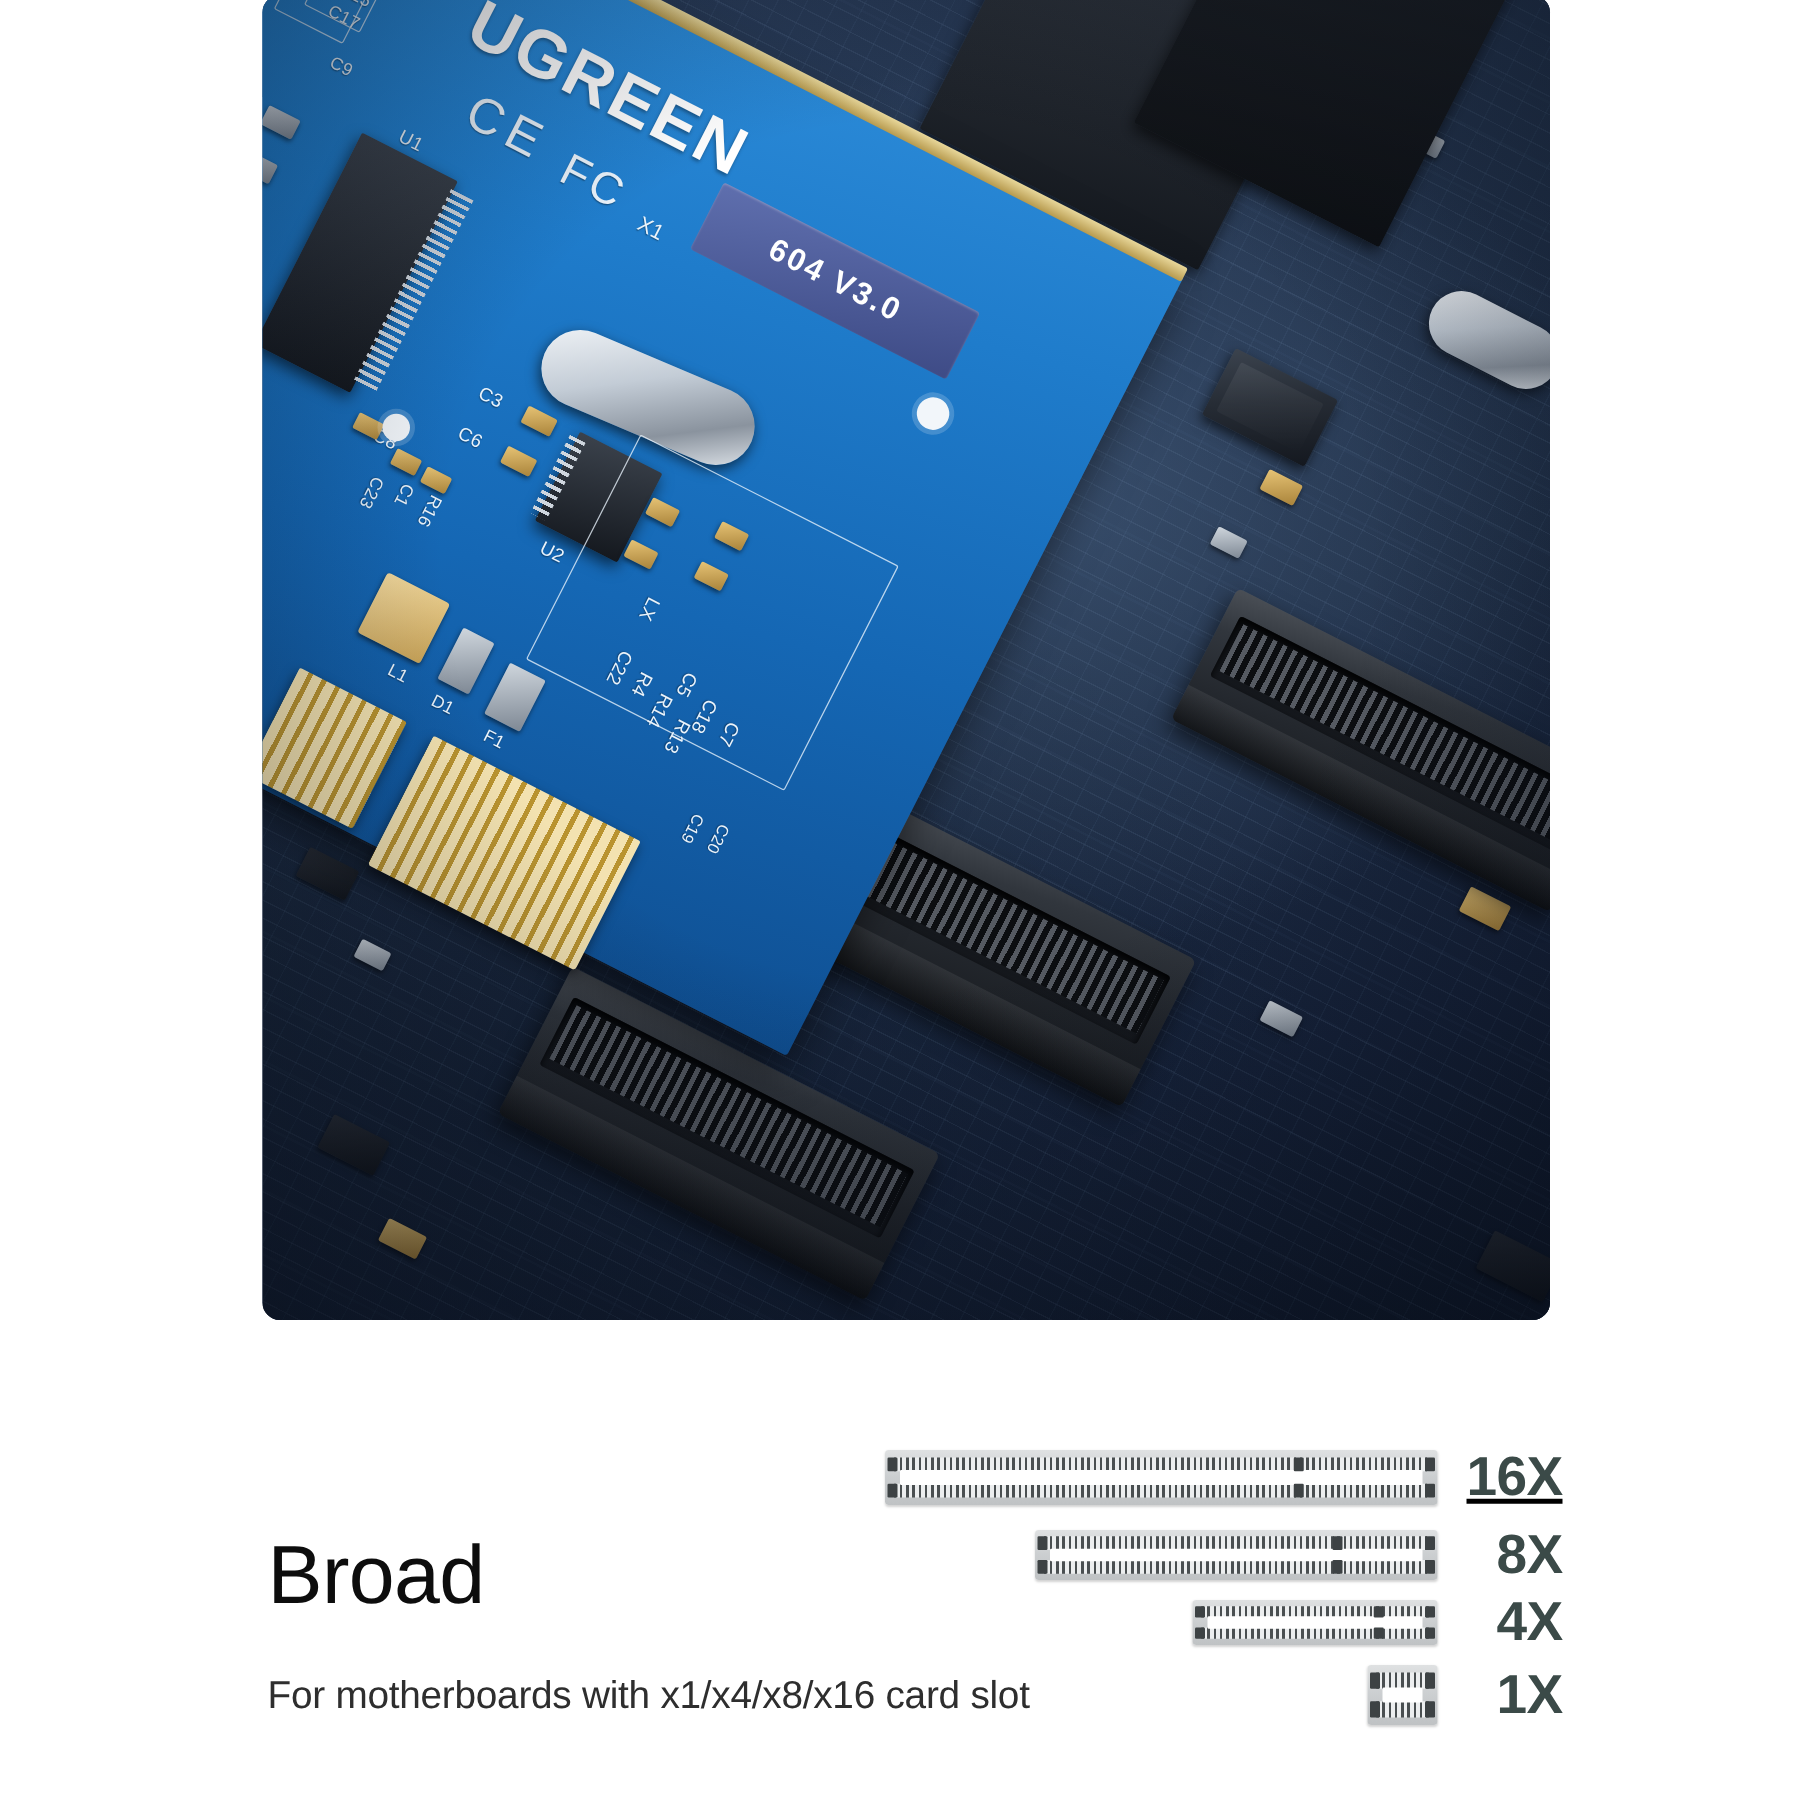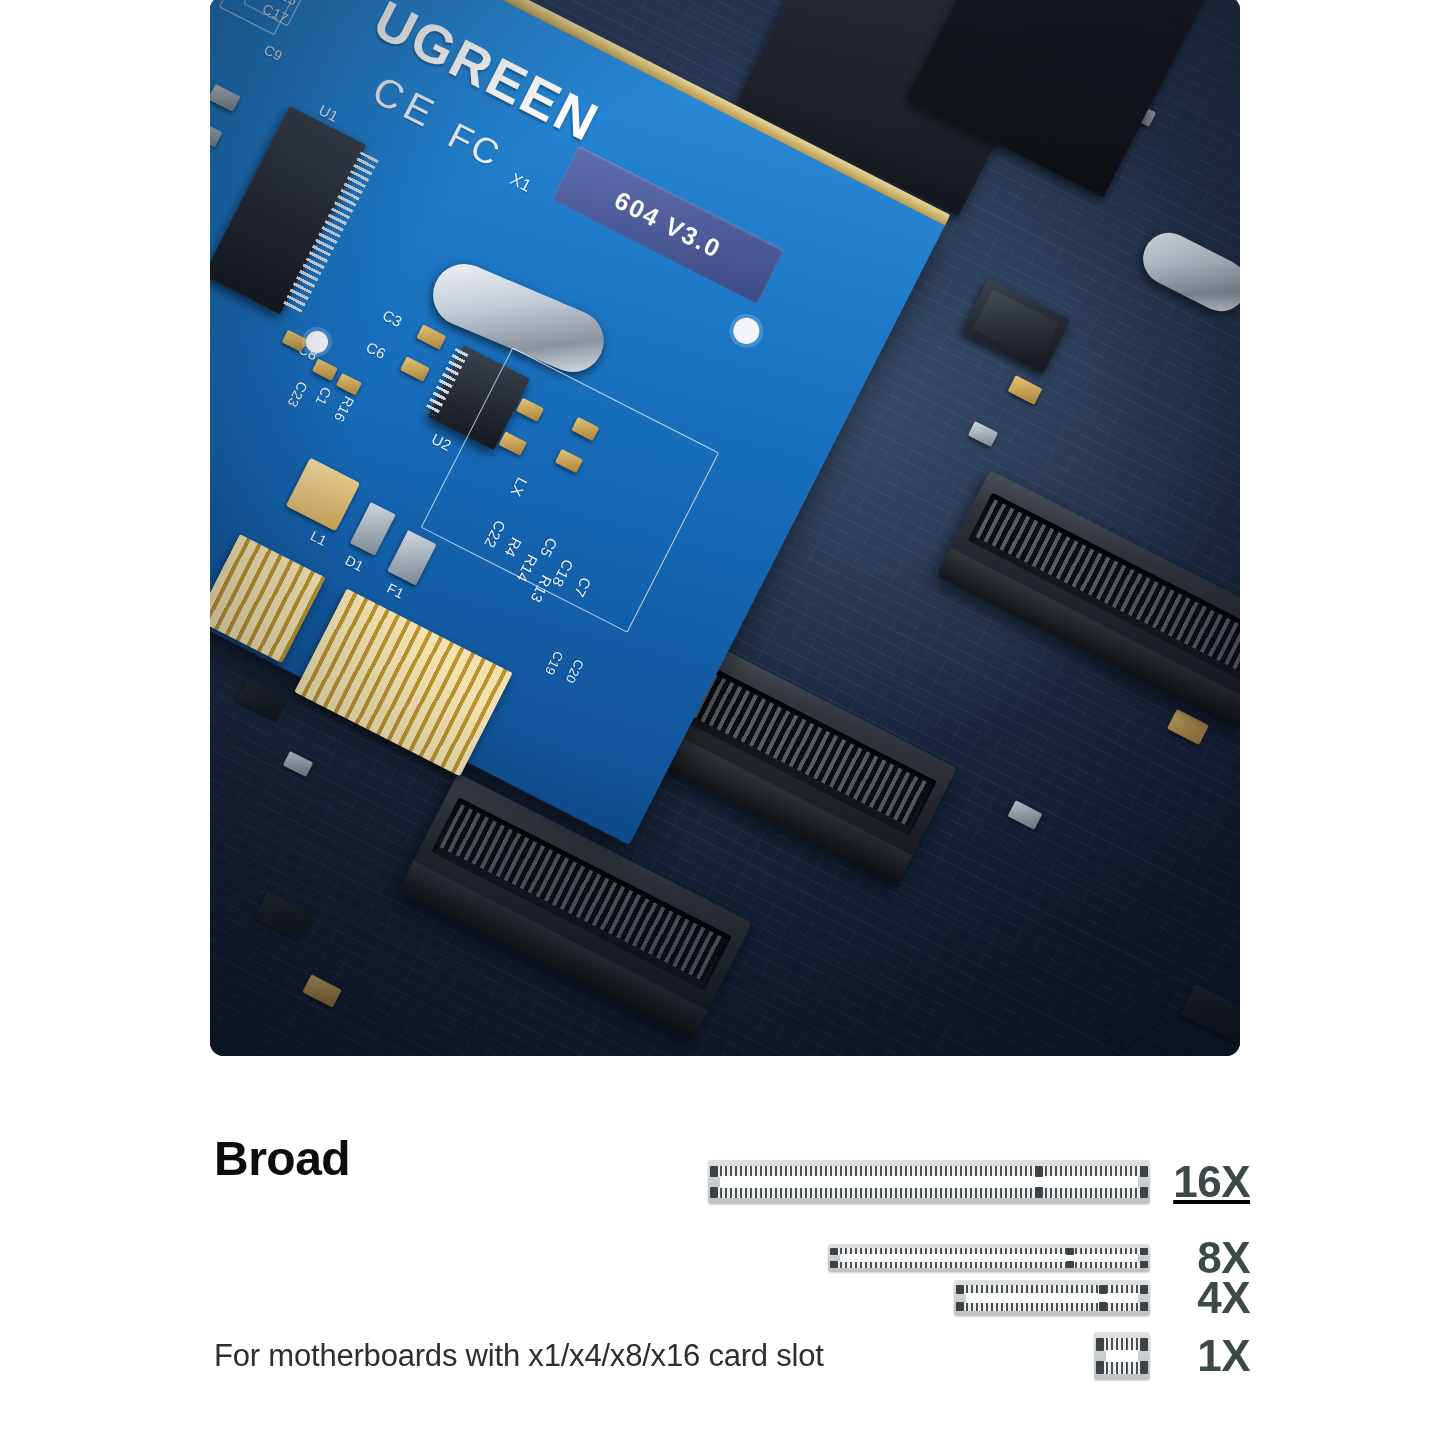--- a/index.html
+++ b/index.html
@@ -76,22 +76,22 @@
        background:linear-gradient(100deg,#9aa3ad 0%,#6f7882 38%,#4c545d 70%,#2e343b 100%);
        box-shadow:0 6px 16px rgba(0,0,0,.5);}
   .mounthole{position:absolute;border-radius:50%;background:#f2f6fa;
        box-shadow:0 0 0 4px rgba(255,255,255,.18);}
   .blkblock{position:absolute;border-radius:2px;
        background:linear-gradient(165deg,#3b424c,#14181e);box-shadow:0 5px 12px rgba(0,0,0,.6);}
   .pins{position:absolute;
        background:repeating-linear-gradient(180deg,#cfd6de 0 3px,rgba(0,0,0,0) 3px 7px);}
 
   
-  .headline{position:absolute;left:214px;top:1132px;width:640px;
-       font-size:48px;font-weight:700;line-height:1.13;color:#0d0d0d;letter-spacing:-.5px;}
+  .headline{position:absolute;left:214px;top:1222px;width:640px;
+       font-size:66px;font-weight:400;line-height:1.13;color:#0d0d0d;letter-spacing:-.5px;}
   .subtitle{position:absolute;left:214px;top:1338px;width:760px;
        font-size:31px;color:#2e2e2e;letter-spacing:-.2px;white-space:nowrap;}
 
   
   .slots{position:absolute;left:690px;top:1150px;width:560px;height:260px;}
   .slotrow{position:absolute;right:0;display:flex;align-items:center;justify-content:flex-end;}
   .slotlabel{width:100px;text-align:right;font-size:44px;font-weight:700;color:#3b4a48;
        letter-spacing:-.5px;line-height:1;}
   .slotgfx{position:relative;height:100%;
        background:linear-gradient(180deg,#dfe1e2 0%,#cbced0 50%,#bfc2c4 100%);
@@ -258,21 +258,21 @@
         <div class="channel"></div>
         <div class="blk t" style="left: 2px;"></div>
         <div class="blk b" style="left: 2px;"></div>
         <div class="blk t" style="left: 432px;"></div>
         <div class="blk b" style="left: 432px;"></div>
         <div class="blk t" style="left: 327px;"></div>
         <div class="blk b" style="left: 327px;"></div>
       </div>
       <div class="slotlabel">16X</div>
     </div>
-    <div class="slotrow" style="top: 74px; height: 28px; margin-top: 20px;">
+    <div class="slotrow" style="top: 74px; height: 40px;">
       <div class="slotgfx" style="width: 322px;">
         <div class="row rowtop"></div>
         <div class="row rowbot"></div>
         <div class="channel"></div>
         <div class="blk t" style="left: 2px;"></div>
         <div class="blk b" style="left: 2px;"></div>
         <div class="blk t" style="left: 312px;"></div>
         <div class="blk b" style="left: 312px;"></div>
         <div class="blk t" style="left: 238px;"></div>
         <div class="blk b" style="left: 238px;"></div>

